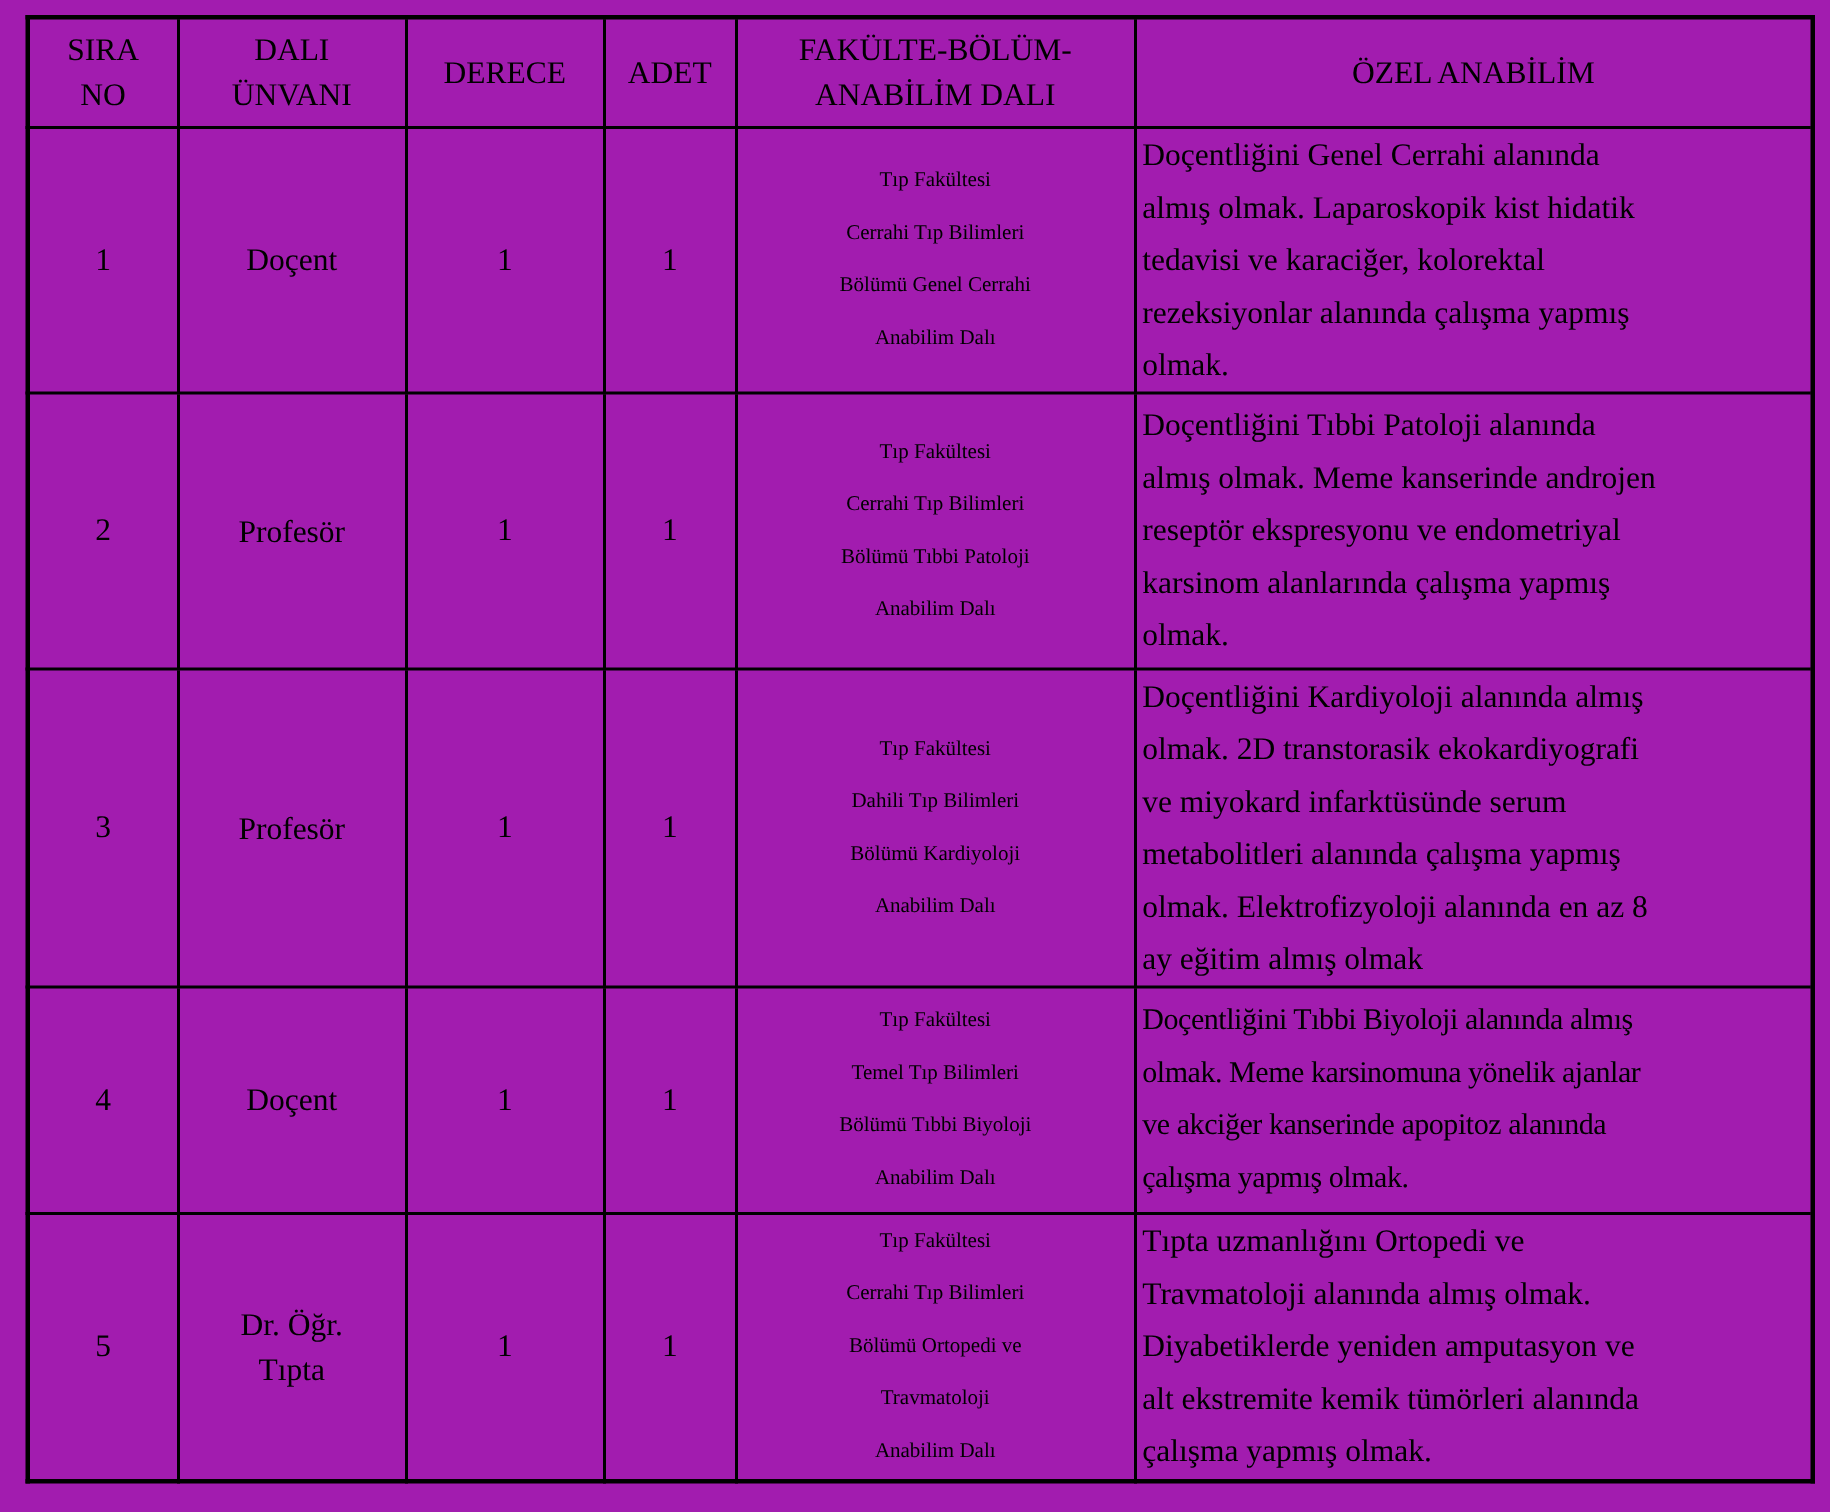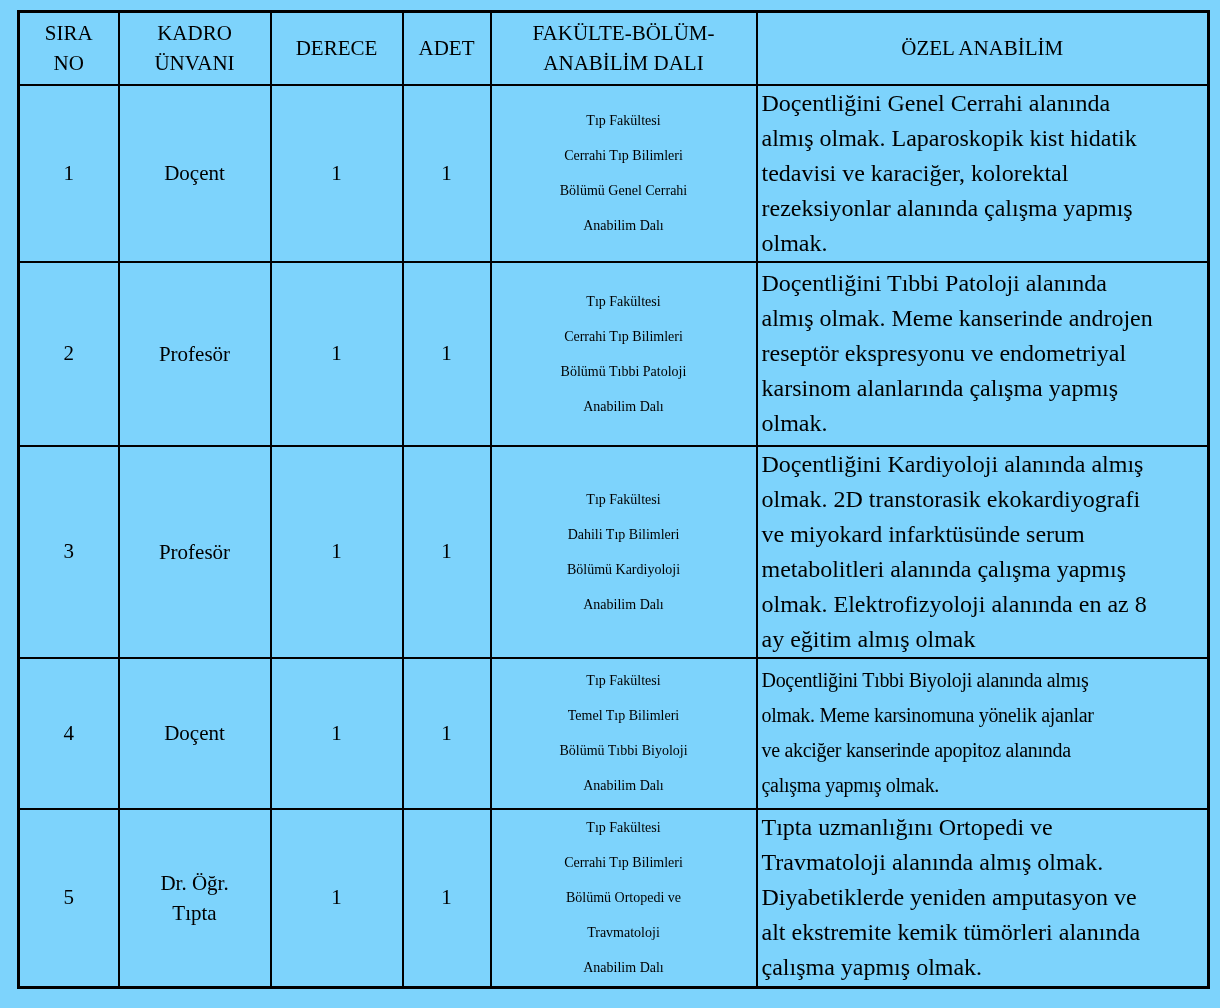--- a/index.html
+++ b/index.html
@@ -4,21 +4,21 @@
 <style>
   html, body {
     margin: 0;
     padding: 0;
     background: #ffffff;
   }
   .page {
     position: relative;
     width: 1220px;
     height: 1008px;
-    background: #7dd3fc;
+    background: #a21caf;
     font-family: "Liberation Serif", "DejaVu Serif", serif;
     color: #000000;
     overflow: hidden;
   }
   table.jobs {
     position: absolute;
     left: 17px;
     top: 10px;
     width: 1190px;
     border-collapse: collapse;
@@ -43,21 +43,21 @@
     font-size: 21px;
   }
   td.fac {
     text-align: center;
     font-size: 14px;
     line-height: 35px;
     white-space: pre-line;
   }
   td.cond {
     text-align: left;
-    font-size: 24px;
+    font-size: 21px;
     line-height: 35px;
     white-space: pre-line;
     vertical-align: middle;
     padding-left: 5px;
     padding-right: 2px;
   }
   td.cond4 { font-size: 20px; letter-spacing: -0.3px; margin-left: 31px; }
   tr.hrow  { height: 73px;  }
   tr.r1    { height: 175px; }
   tr.r2    { height: 184px; }
@@ -76,21 +76,21 @@
       <col style="width:152px">
       <col style="width:132px">
       <col style="width:88px">
       <col style="width:266px">
       <col style="width:452px">
     </colgroup>
     <thead>
       <tr class="hrow">
         <th class="hdr">SIRA
 NO</th>
-        <th class="hdr">KADRO
+        <th class="hdr">DALI
 ÜNVANI</th>
         <th class="hdr">DERECE</th>
         <th class="hdr">ADET</th>
         <th class="hdr">FAKÜLTE-BÖLÜM-
 ANABİLİM DALI</th>
         <th class="hdr">ÖZEL ANABİLİM</th>
       </tr>
     </thead>
     <tbody>
       <tr class="r1">

